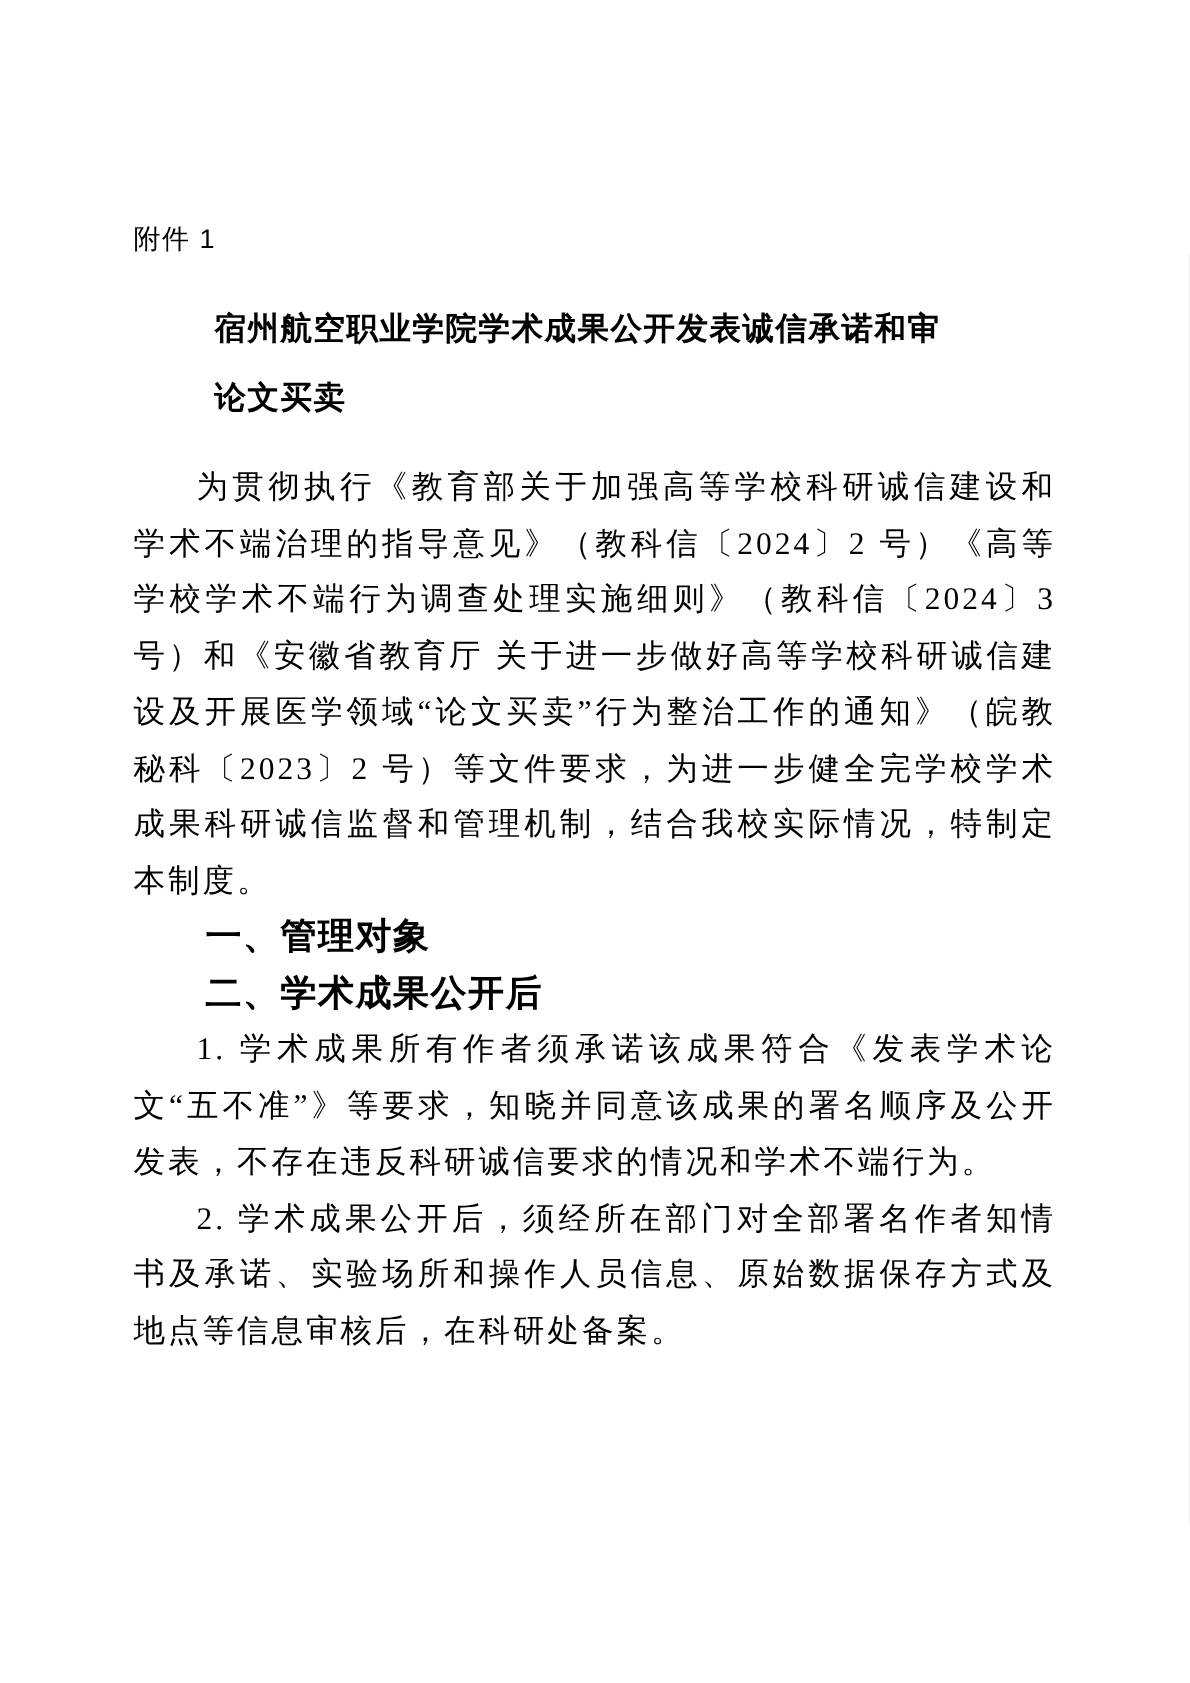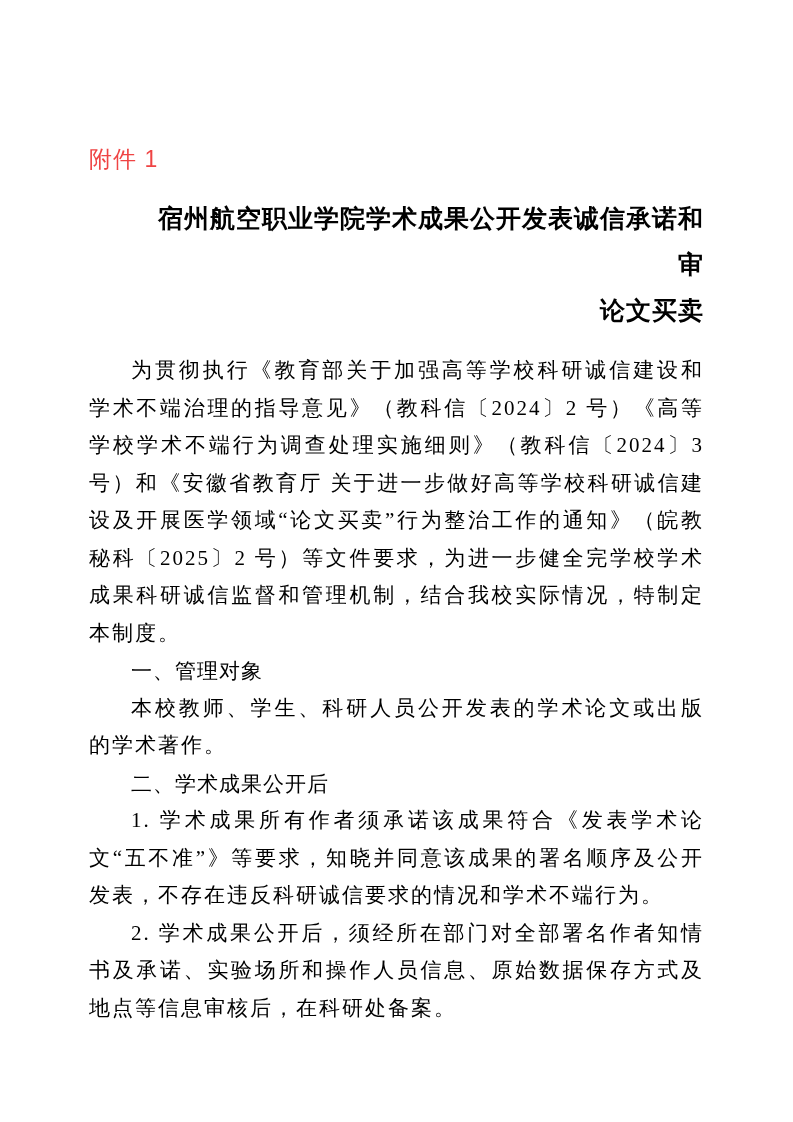--- a/index.html
+++ b/index.html
@@ -13,75 +13,74 @@
     margin: 0 auto;
     background: #ffffff;
     color: #000000;
     position: relative;
     box-sizing: border-box;
     padding: 146px 89px 0 89px;
     overflow: hidden;
   }
   .attachment-label {
     font-family: "Liberation Sans", sans-serif;
-    font-size: 23px;
+    font-size: 18px;
     line-height: 26px;
     letter-spacing: 1px;
-    color: #ef4444;
+    color: #000000;
   }
   .doc-title {
     font-family: "Liberation Serif", serif;
     font-weight: bold;
-    font-size: 25px;
+    font-size: 21px;
     line-height: 46px;
-    text-align: right;
+    text-align: left;
     margin-top: 24px;
     padding-left: 54px; 
     letter-spacing: 1px;
     color: #000000;
   }
   .doc-body {
     margin-top: 18px;
     font-family: "Liberation Serif", serif;
     font-size: 21px;
     line-height: 37.5px;
     text-align: justify;
     letter-spacing: 2px;
     color: #000000;
   }
   .doc-body p {
     margin: 0;
     text-indent: 2em;
   }
   .section-heading {
     font-family: "Liberation Sans", sans-serif;
-    font-weight: normal;
-    font-size: 21px;
+    font-weight: bold;
+    font-size: 24px;
     line-height: 37.5px;
     letter-spacing: 1px;
   }
 </style>
 </head>
 <body>
 
 <div class="page">
 
   <div class="attachment-label">附件 1</div>
 
   <div class="doc-title">
     <div>宿州航空职业学院学术成果公开发表诚信承诺和审</div>
     <div>论文买卖</div>
   </div>
 
   <div class="doc-body">
-    <p>为贯彻执行《教育部关于加强高等学校科研诚信建设和学术不端治理的指导意见》（教科信〔2024〕2 号）《高等学校学术不端行为调查处理实施细则》（教科信〔2024〕3 号）和《安徽省教育厅 关于进一步做好高等学校科研诚信建设及开展医学领域“论文买卖”行为整治工作的通知》（皖教秘科〔2025〕2 号）等文件要求，为进一步健全完学校学术成果科研诚信监督和管理机制，结合我校实际情况，特制定本制度。</p>
+    <p>为贯彻执行《教育部关于加强高等学校科研诚信建设和学术不端治理的指导意见》（教科信〔2024〕2 号）《高等学校学术不端行为调查处理实施细则》（教科信〔2024〕3 号）和《安徽省教育厅 关于进一步做好高等学校科研诚信建设及开展医学领域“论文买卖”行为整治工作的通知》（皖教秘科〔2023〕2 号）等文件要求，为进一步健全完学校学术成果科研诚信监督和管理机制，结合我校实际情况，特制定本制度。</p>
 
     <p class="section-heading">一、管理对象</p>
 
-    <p>本校教师、学生、科研人员公开发表的学术论文或出版的学术著作。</p>
 
     <p class="section-heading">二、学术成果公开后</p>
 
     <p>1. 学术成果所有作者须承诺该成果符合《发表学术论文“五不准”》等要求，知晓并同意该成果的署名顺序及公开发表，不存在违反科研诚信要求的情况和学术不端行为。</p>
 
     <p>2. 学术成果公开后，须经所在部门对全部署名作者知情书及承诺、实验场所和操作人员信息、原始数据保存方式及地点等信息审核后，在科研处备案。</p>
   </div>
 
 </div>
 

